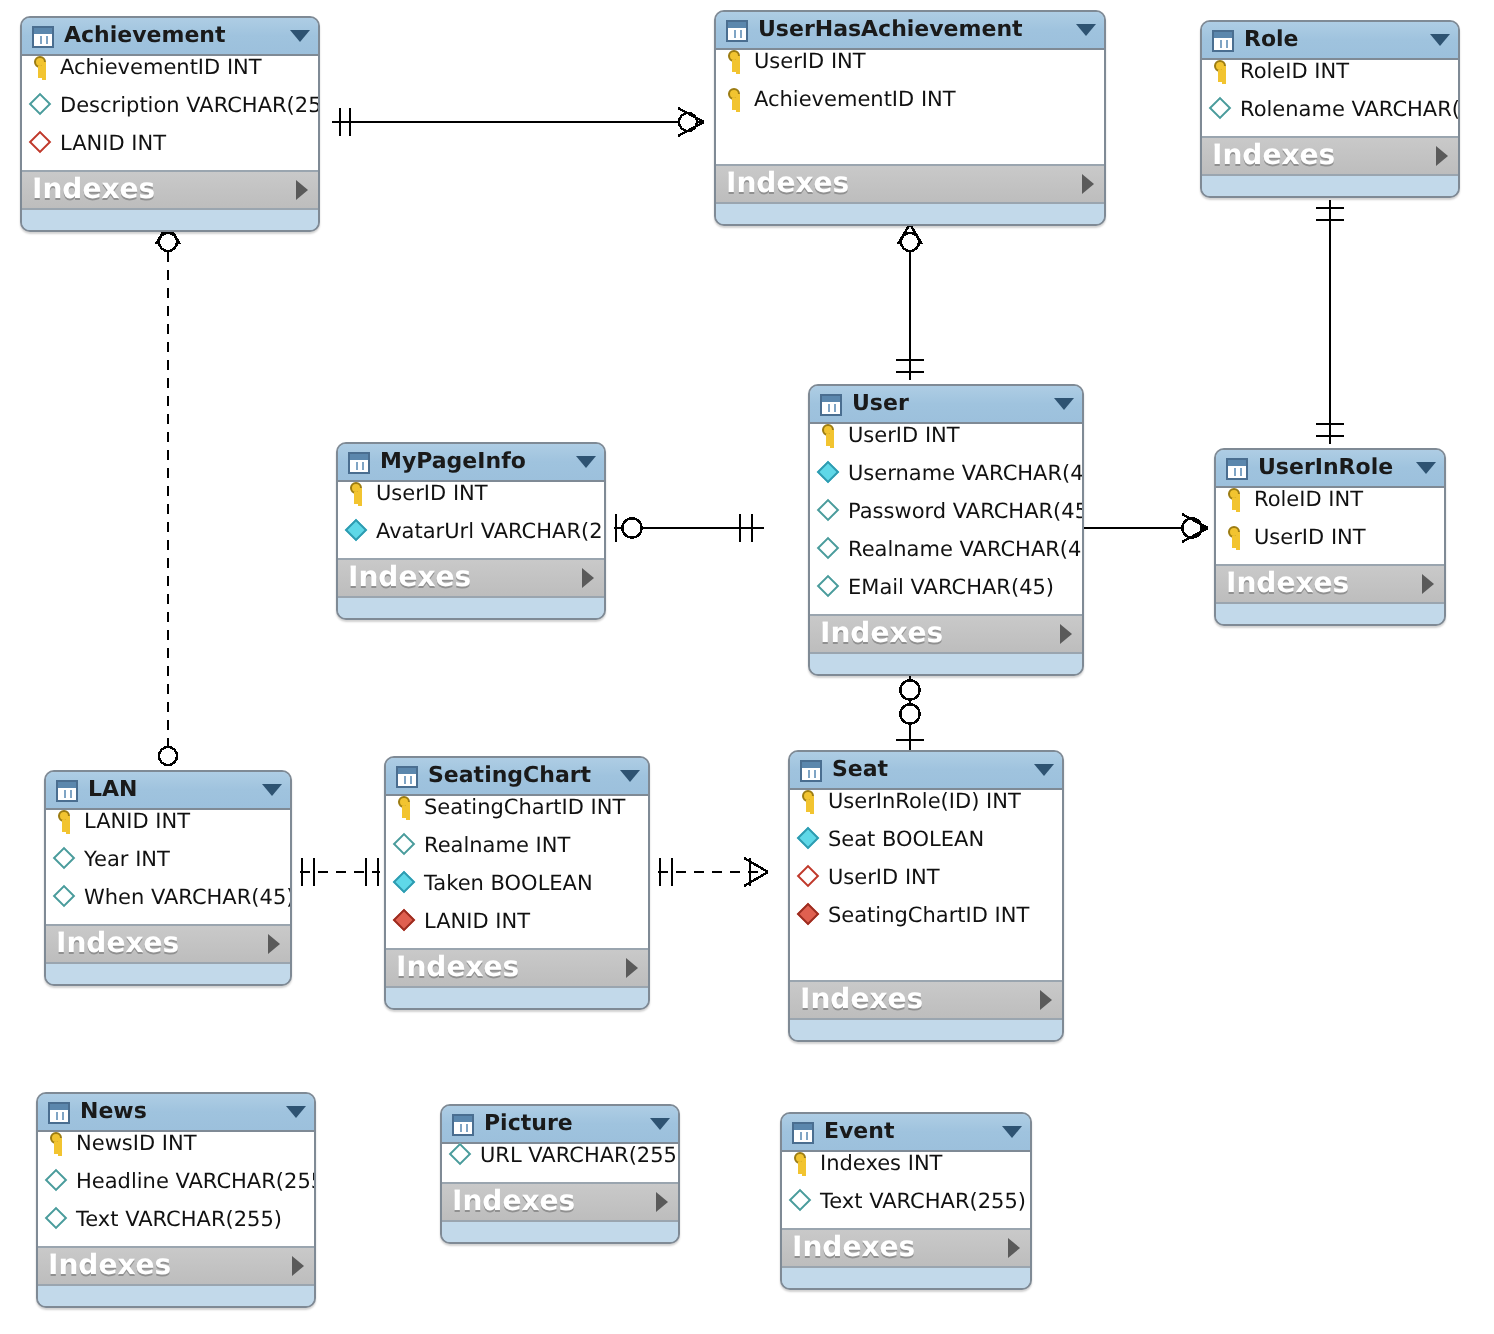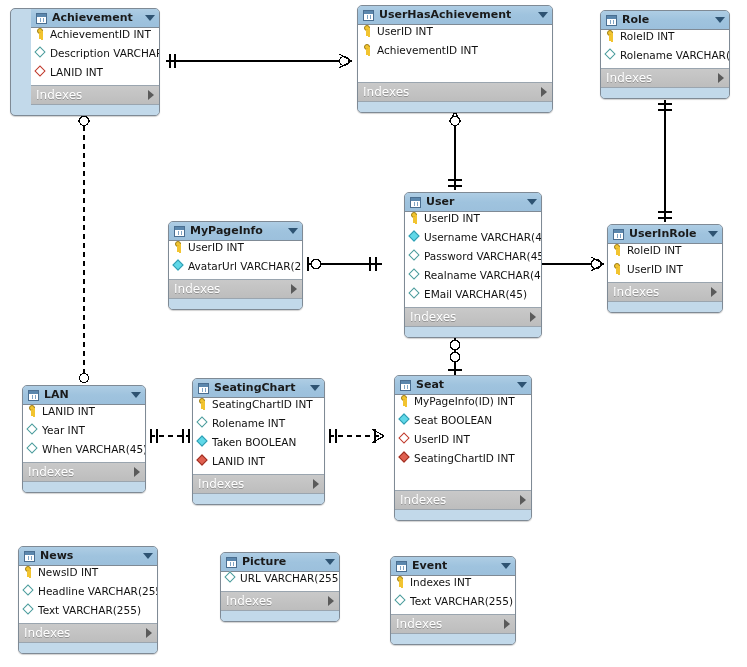--- a/index.html
+++ b/index.html
@@ -100,21 +100,21 @@
 
   .tbl .indexes{
     height:19px;
     background:linear-gradient(to bottom,#c9c9c9 0%,#bdbdbd 100%);
     border-bottom:1px solid #9aa5af;
     display:flex;align-items:center;
     padding:0 5px 0 5px;
     box-sizing:border-box;
   }
   .tbl .indexes .ilabel{
-    flex:1 1 auto;font-size:12px;font-weight:normal;color:#ffffff;
+    flex:1 1 auto;font-size:14px;font-weight:bold;color:#ffffff;
     text-shadow:0 1px 0 rgba(0,0,0,.25);
     line-height:12px;
   }
   .tbl .indexes .iarrow{
     width:0;height:0;
     border-top:5px solid transparent;
     border-bottom:5px solid transparent;
     border-left:6px solid #5a5a5a;
   }
   .tbl .foot{height:10px;background:#c2d9ea;}
@@ -205,21 +205,21 @@
         <line x1="336" y1="429" x2="336" y2="443"></line>
         <line x1="375" y1="429" x2="375" y2="443"></line>
         <line x1="384" y1="436" x2="372" y2="429"></line>
         <line x1="384" y1="436" x2="372" y2="443"></line>
       </g>
 
     </g>
   </svg>
 
   <div id="tables-layer">
-      <div class="tbl" style="left: 10px; top: 8px; width: 150px; padding-left: 20px;">
+      <div class="tbl" style="left: 10px; top: 8px; width: 150px;">
         <div class="hdr">
           <span class="ticon"></span>
           <span class="tname">Achievement</span>
           <span class="caret"></span>
         </div>
         <div class="fields">
           <div class="fld">
             <span class="gly key"></span>
             <span class="fname">AchievementID INT</span>
           </div>
@@ -393,21 +393,21 @@
           <span class="tname">SeatingChart</span>
           <span class="caret"></span>
         </div>
         <div class="fields">
           <div class="fld">
             <span class="gly key"></span>
             <span class="fname">SeatingChartID INT</span>
           </div>
           <div class="fld">
             <span class="gly dia" style="--dfill: #ffffff; --dstroke: #4a9c9c;"></span>
-            <span class="fname">Rolename INT</span>
+            <span class="fname">Realname INT</span>
           </div>
           <div class="fld">
             <span class="gly dia" style="--dfill: #5fd8e8; --dstroke: #2f9bb0;"></span>
             <span class="fname">Taken BOOLEAN</span>
           </div>
           <div class="fld">
             <span class="gly dia" style="--dfill: #e06050; --dstroke: #9c2d20;"></span>
             <span class="fname">LANID INT</span>
           </div>
         </div>
@@ -419,21 +419,21 @@
       </div>
       <div class="tbl" style="left: 386px; top: 375px; width: 138px; margin-left: 8px;">
         <div class="hdr">
           <span class="ticon"></span>
           <span class="tname">Seat</span>
           <span class="caret"></span>
         </div>
         <div class="fields">
           <div class="fld">
             <span class="gly key"></span>
-            <span class="fname">MyPageInfo(ID) INT</span>
+            <span class="fname">UserInRole(ID) INT</span>
           </div>
           <div class="fld">
             <span class="gly dia" style="--dfill: #5fd8e8; --dstroke: #2f9bb0;"></span>
             <span class="fname">Seat BOOLEAN</span>
           </div>
           <div class="fld">
             <span class="gly dia" style="--dfill: #ffffff; --dstroke: #c0392b;"></span>
             <span class="fname">UserID INT</span>
           </div>
           <div class="fld">

